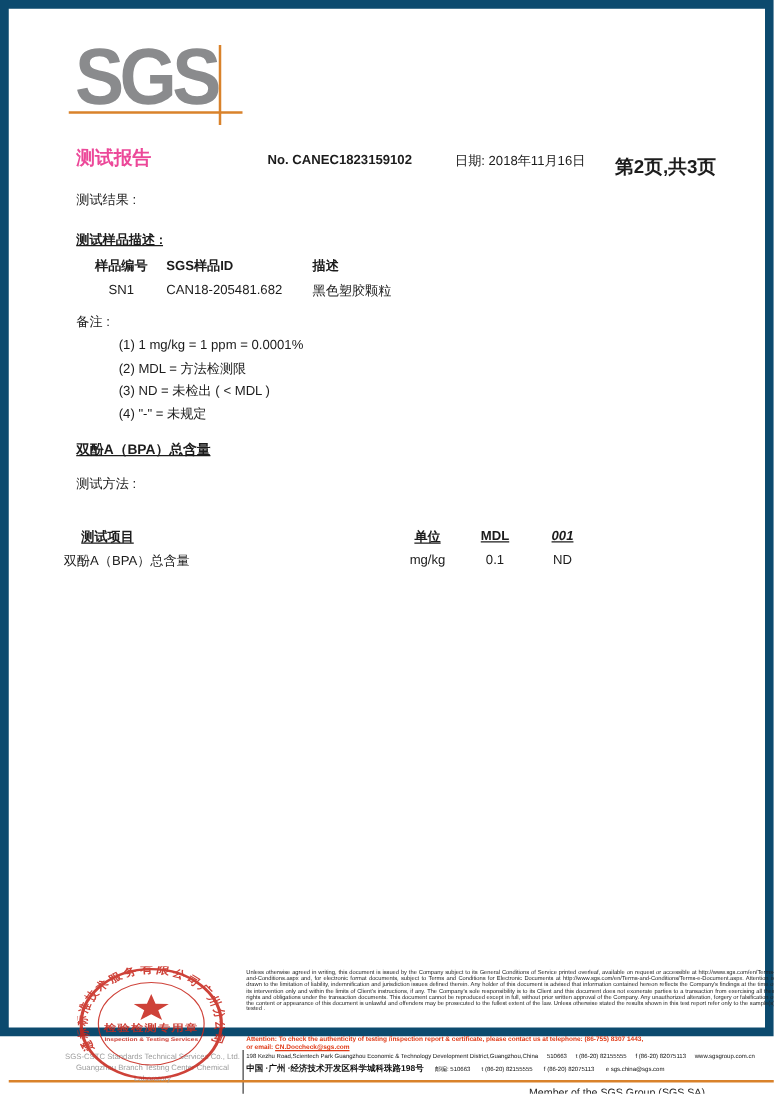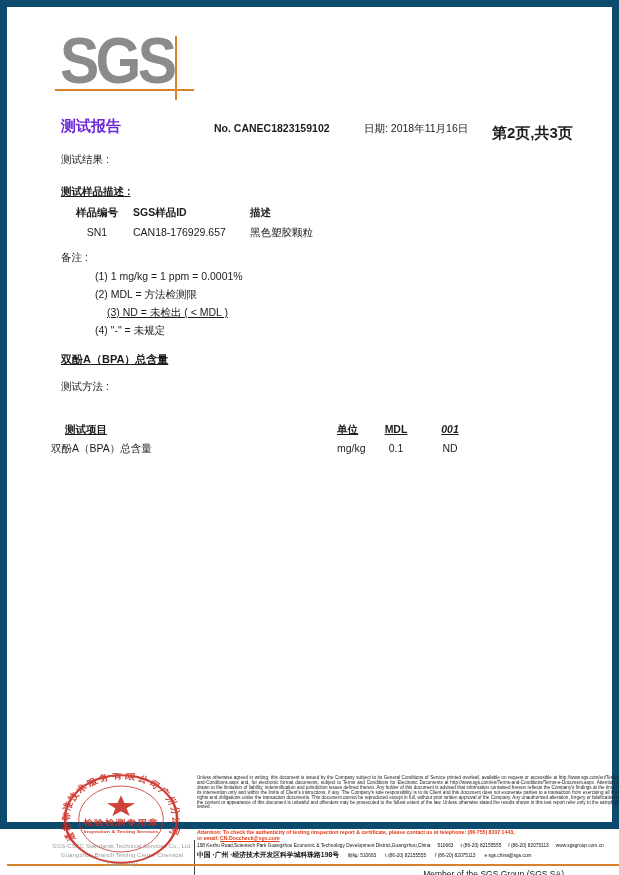--- a/index.html
+++ b/index.html
@@ -7,52 +7,52 @@
   body { font-family:"Liberation Sans","DejaVu Sans",sans-serif; color:#1c1c1c; }
   .page { position:relative; width:619px; height:829px; background:#fff; border:7px solid #0c4a6e; }
 
   
   .logo-text { position:absolute; left:53px; top:24px; font-size:64px; line-height:60px;
                font-weight:bold; color:#8a8b8d; letter-spacing:-4px;
                transform:scaleX(0.92); transform-origin:left top; }
   .hline-orange { position:absolute; left:48px; top:82px; width:139px; height:2px; background:#d9822b; }
   .vline-orange { position:absolute; left:168px; top:29px; width:2px; height:64px; background:#d9822b; }
 
-  .doc-title   { position:absolute; left:54px; top:110px; font-size:15px; font-weight:bold; color:#6d28d9; }
+  .doc-title   { position:absolute; left:54px; top:110px; font-size:15px; font-weight:bold; color:#ec4899; }
   .report-no   { position:absolute; left:207px; top:115px; font-size:10.5px; font-weight:bold; }
   .date-label  { position:absolute; left:357px; top:115px; font-size:10.5px; font-weight:normal; }
   .page-label  { position:absolute; left:485px; top:117px; font-size:15px; font-weight:bold; }
 
   .t105 { font-size:10.5px; }
   .results-label { position:absolute; left:54px; top:146px; }
   .sample-title  { position:absolute; left:54px; top:178px; font-weight:bold; text-decoration:underline; }
 
   .sample-h, .sample-r { position:absolute; left:0; width:619px; }
   .sample-h { top:199px; font-weight:bold; }
   .sample-r { top:219px; }
   .sc1 { position:absolute; left:54px;  width:72px;  text-align:center; }
   .sc2 { position:absolute; left:126px; width:114px; text-align:left; }
   .sc3 { position:absolute; left:243px; }
 
   .remarks-label { position:absolute; left:54px; top:244px; }
   .remark-0 { position:absolute; left:88px; top:263px; }
   .remark-1 { position:absolute; left:88px; top:281px; }
-  .remark-2 { position:absolute; left:100px; top:299px;text-decoration:underline; }
+  .remark-2 { position:absolute; left:88px; top:299px; }
   .remark-3 { position:absolute; left:88px; top:317px; }
 
   .bpa-title { position:absolute; left:54px; top:345px; font-size:11px; font-weight:bold; text-decoration:underline; }
   .method-label { position:absolute; left:54px; top:373px; }
   .method-text  { position:absolute; left:120px; top:372px; width:468px; line-height:20.5px; text-align:justify; }
 
   .rt-head { top:416px; font-weight:bold; }
   .rt-row  { top:435px; }
   .rt-head, .rt-row { position:absolute; left:0; width:619px; font-size:10.5px; }
   .rtc-item-h { position:absolute; left:58px; text-decoration:underline; }
   .rtc-item   { position:absolute; left:44px; }
-  .rtc-unit { position:absolute; left:330px; width:42px; }
+  .rtc-unit { position:absolute; left:314px; width:42px; text-align:center; }
   .rtc-mdl  { position:absolute; left:368px; width:42px; text-align:center; }
   .rtc-val  { position:absolute; left:422px; width:42px; text-align:center; }
   .rt-head .rtc-unit, .rt-head .rtc-mdl, .rt-head .rtc-val { text-decoration:underline; }
   .rt-head .rtc-val { font-style:italic; }
 
   
   .disclaimer { position:absolute; left:190px; top:769px; width:423px;
                 font-size:4.6px; line-height:4.9px; text-align:justify; color:#222; }
   .attention  { position:absolute; left:190px; top:823px; width:423px;
                 font-size:5.2px; line-height:5.7px; color:#e03a17; font-weight:bold; }
@@ -87,21 +87,21 @@
   <div class="results-label t105">测试结果 :</div>
   <div class="sample-title t105">测试样品描述 :</div>
 
   <div class="sample-h t105">
     <span class="sc1">样品编号</span>
     <span class="sc2">SGS样品ID</span>
     <span class="sc3">描述</span>
   </div>
   <div class="sample-r t105">
     <span class="sc1">SN1</span>
-    <span class="sc2">CAN18-176929.657</span>
+    <span class="sc2">CAN18-205481.682</span>
     <span class="sc3">黑色塑胶颗粒</span>
   </div>
 
   <div class="remarks-label t105">备注 :</div>
   <div class="remark-0 t105">(1) 1 mg/kg = 1 ppm = 0.0001%</div>
   <div class="remark-1 t105">(2) MDL = 方法检测限</div>
   <div class="remark-2 t105">(3) ND = 未检出 ( &lt; MDL )</div>
   <div class="remark-3 t105">(4) "-" = 未规定</div>
 
   <div class="bpa-title">双酚A（BPA）总含量</div>

